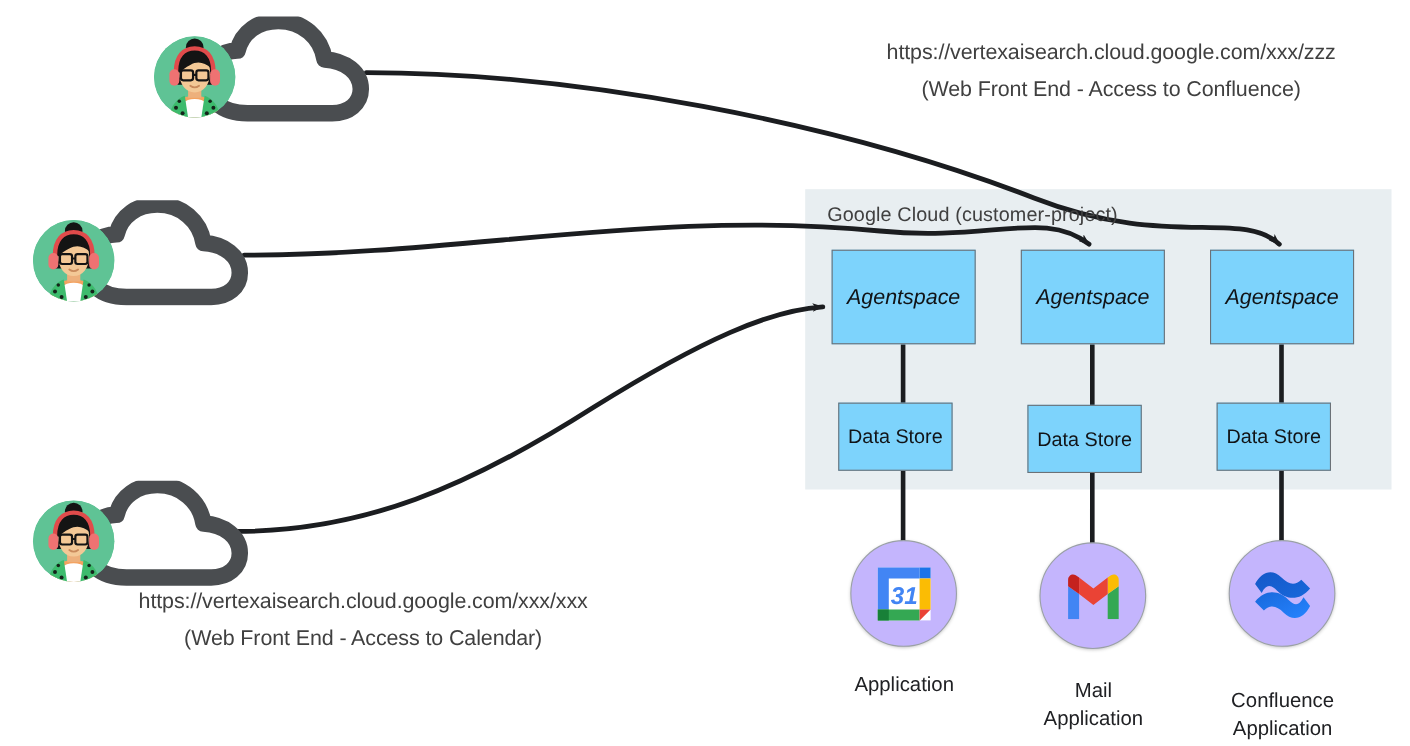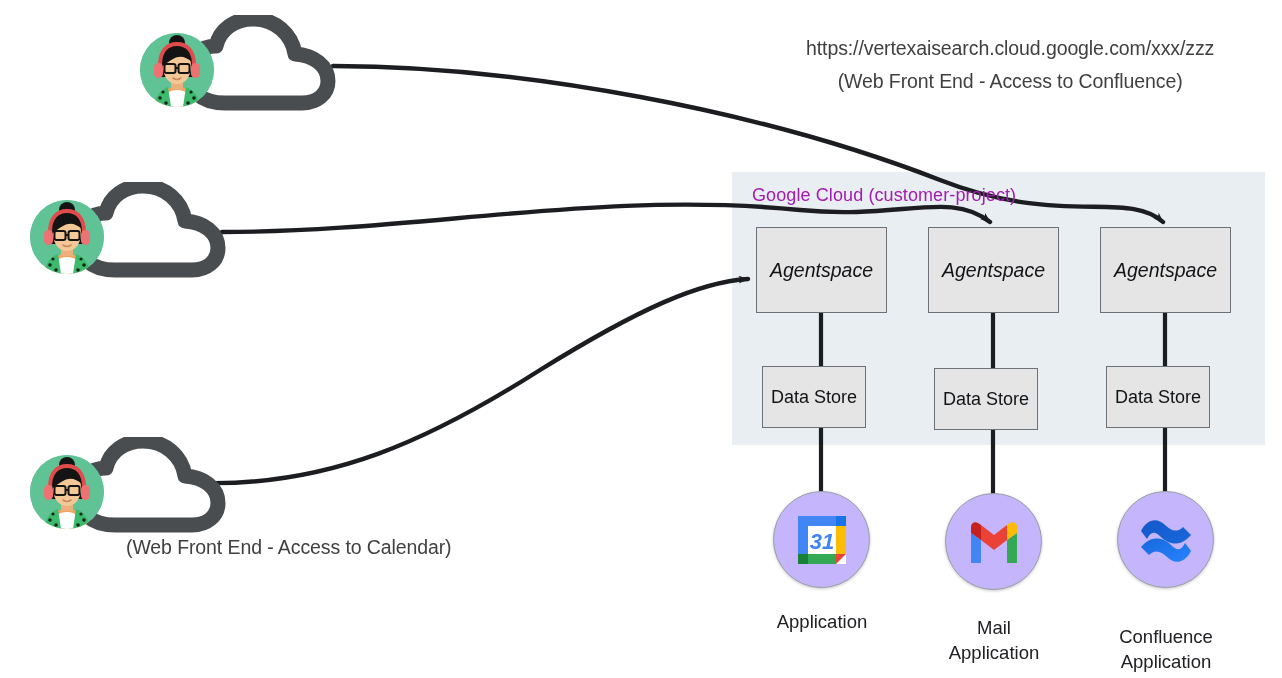--- a/index.html
+++ b/index.html
@@ -67,30 +67,30 @@
     top: 172px;
     width: 533px;
     height: 273px;
     background: #e8eef1;
   }
   #gcp-label {
     position: absolute;
     left: 752px;
     top: 185px;
     font-size: 18px;
-    color: #a21caf;
+    color: #404040;
     white-space: nowrap;
     letter-spacing: 0.1px;
     text-align: center;
   }
 
   
   .node-box {
     position: absolute;
-    background: #e5e5e5;
+    background: #7dd3fc;
     border: 1.6px solid #6b7177;
     box-sizing: border-box;
     display: flex;
     align-items: center;
     justify-content: center;
     font-size: 19px;
     color: #111316;
   }
   .agentspace-box {
     width: 131px;
@@ -264,20 +264,21 @@
         <rect x="14" y="30" width="9" height="15" rx="4.5" fill="#ef7272"></rect>
         <rect x="51" y="30" width="9" height="15" rx="4.5" fill="#ef7272"></rect>
         <rect x="24.5" y="31" width="11" height="9" rx="2" fill="none" stroke="#141414" stroke-width="2"></rect>
         <rect x="38.5" y="31" width="11" height="9" rx="2" fill="none" stroke="#141414" stroke-width="2"></rect>
         <line x1="35.5" y1="35" x2="38.5" y2="35" stroke="#141414" stroke-width="2"></line>
         <path d="M33,45 Q37,48 41,45" fill="none" stroke="#c98a5c" stroke-width="1.6" stroke-linecap="round"></path>
       </svg>
     </div>
   </div>
   <div class="caption" style="left:126px; top:531px;">
+    <div>https://vertexaisearch.cloud.google.com/xxx/xxx</div>
     <div>(Web Front End - Access to Calendar)</div>
   </div>
 
   <div class="node-box agentspace-box" style="left:756px; top:227px;">Agentspace</div>
   <div class="node-box agentspace-box" style="left:928px; top:227px;">Agentspace</div>
   <div class="node-box agentspace-box" style="left:1100px; top:227px;">Agentspace</div>
 
   <div class="node-box datastore-box" style="left:762px; top:366px;">Data Store</div>
   <div class="node-box datastore-box" style="left:934px; top:368px;">Data Store</div>
   <div class="node-box datastore-box" style="left:1106px; top:366px;">Data Store</div>

